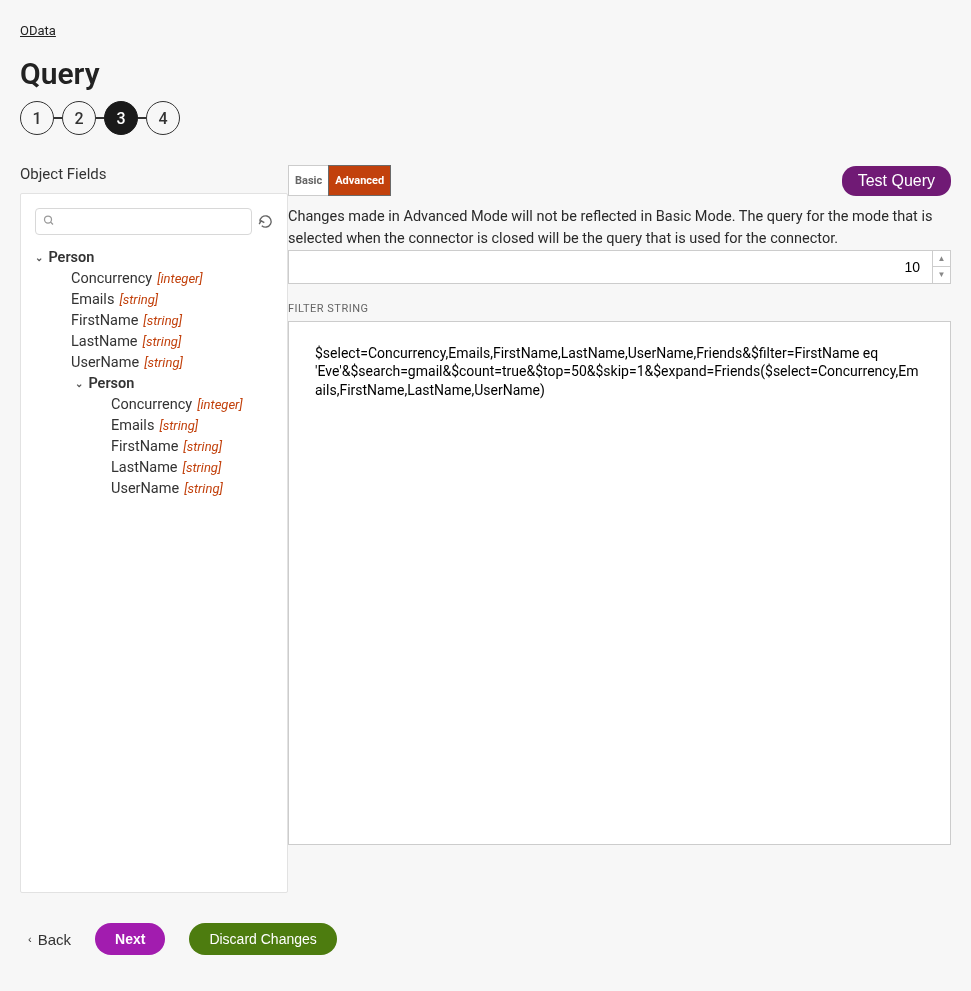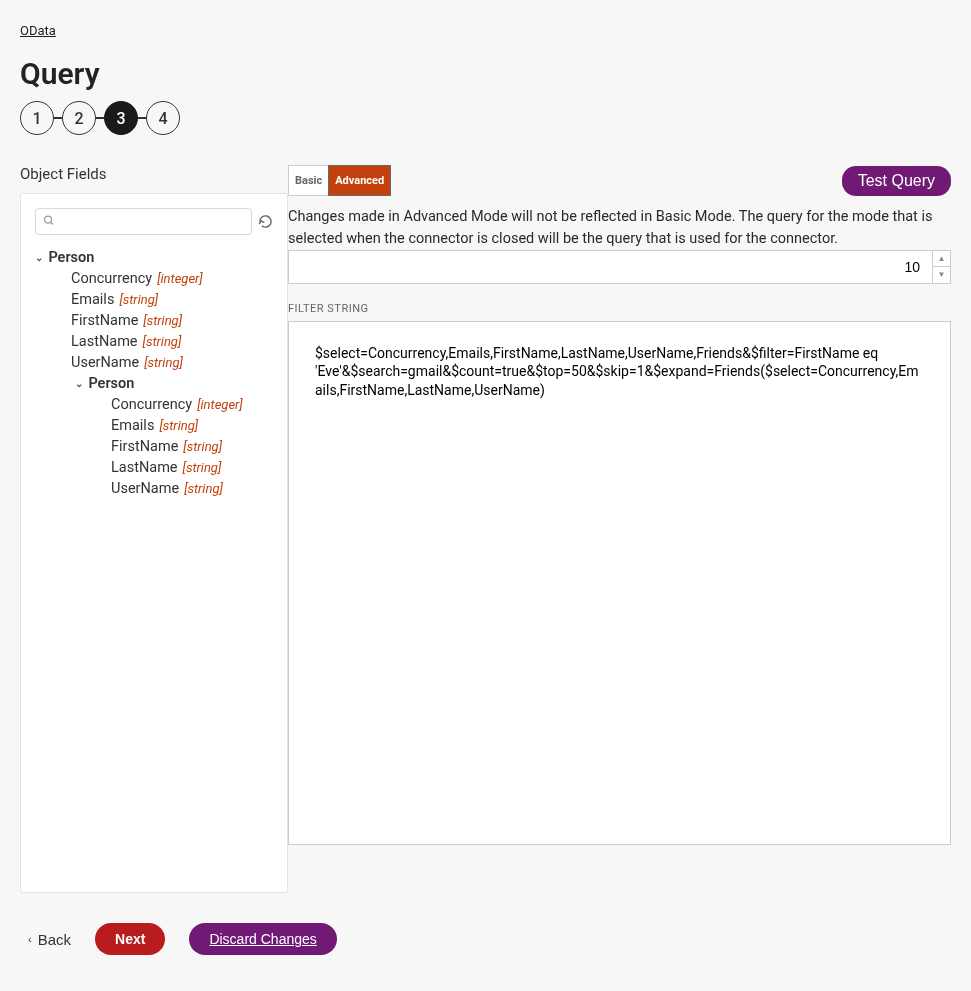--- a/index.html
+++ b/index.html
@@ -212,39 +212,38 @@
       display: flex;
       align-items: center;
       gap: 6px;
       font-size: 15px;
       color: #333;
       cursor: pointer;
       background: none;
       border: none;
     }
     .next-btn {
-      background: #b91c1c;
+      background: #a21caf;
       color: #fff;
       border: none;
       padding: 8px 20px;
       border-radius: 16px;
       font-size: 14px;
       font-weight: 600;
       cursor: pointer;
     }
     .discard-btn {
-      background: #701a75;
+      background: #4d7c0f;
       color: #fff;
       border: none;
       padding: 8px 20px;
       border-radius: 16px;
       font-size: 14px;
       font-weight: 500;
       cursor: pointer;
-      text-decoration: underline;
     }
   </style>
 </head>
 <body>
 
 
 
 <a class="breadcrumb">OData</a>
 <h1 class="page-title">Query</h1>
 

